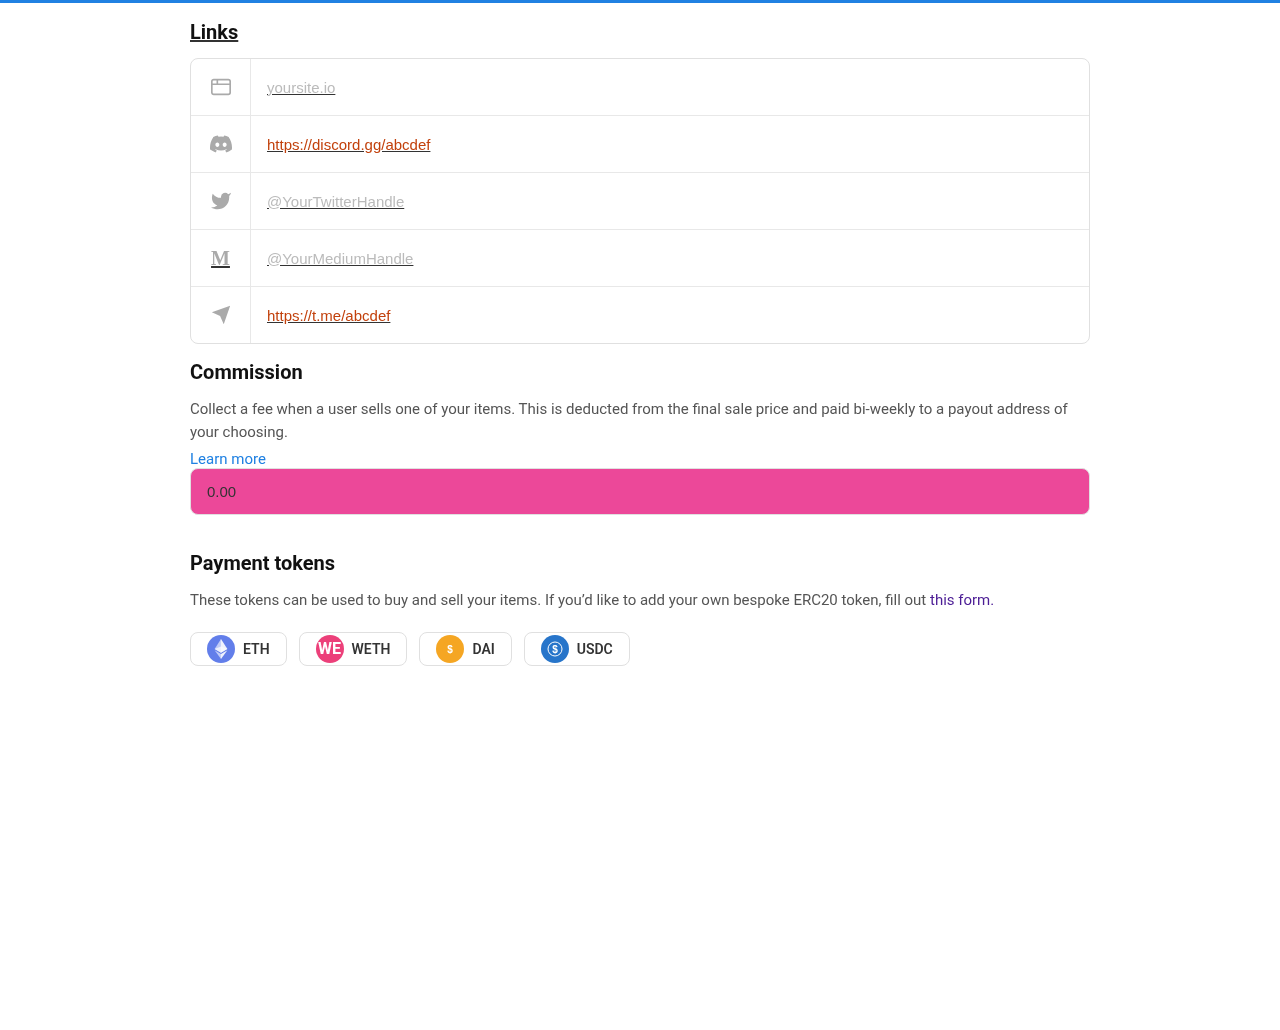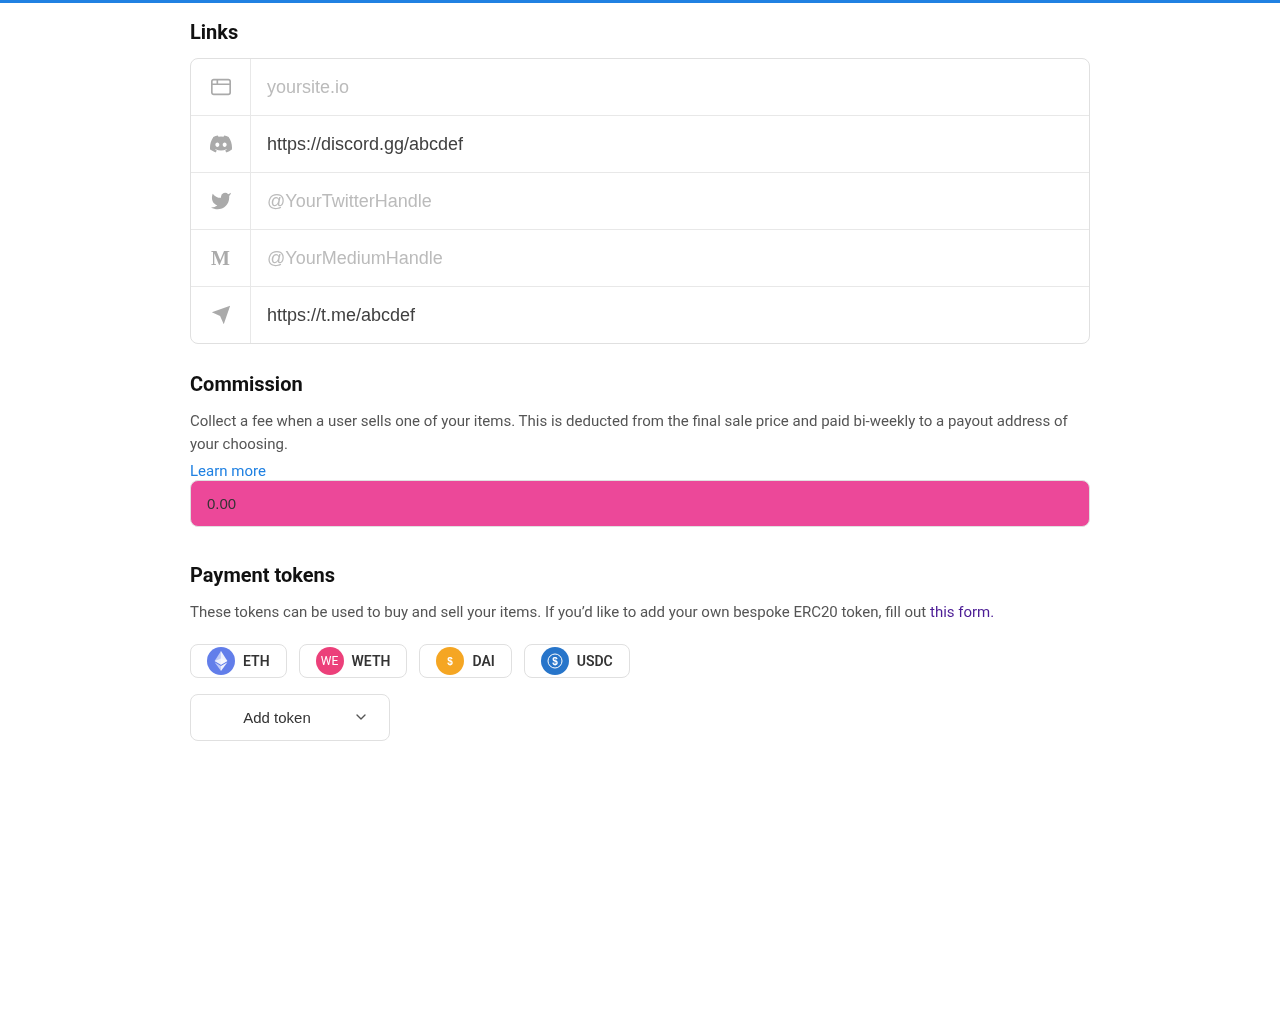--- a/index.html
+++ b/index.html
@@ -15,21 +15,22 @@
       padding: 0 90px;
     }
     .section-title {
       font-size: 20px;
       font-weight: 700;
       color: #111;
       margin-bottom: 14px;
     }
     
     .links-section {
-      margin-bottom: 28px;
+      margin-bottom: 16px;
+      text-decoration: underline;
     }
     .links-table {
       border: 1px solid #e0e0e0;
       border-radius: 8px;
       overflow: hidden;
     }
     .link-row {
       display: flex;
       align-items: center;
       border-bottom: 1px solid #e8e8e8;
@@ -47,22 +48,22 @@
       height: 56px;
       flex-shrink: 0;
       color: #aaa;
       font-size: 18px;
     }
     .link-input {
       flex: 1;
       border: none;
       outline: none;
       padding: 0 16px;
-      font-size: 18px;
-      color: #404040;
+      font-size: 15px;
+      color: #c2410c;
       background: transparent;
       height: 56px;
     }
     .link-input::placeholder {
       color: #bbb;
     }
     
     .commission-section {
       margin-bottom: 36px;
     }
@@ -285,21 +286,21 @@
             <path d="M7 20V14.96L0.621 11.163L7 20Z" fill="white" opacity="0.6"></path>
             <path d="M7 13.825L13.375 10.025L7 7.413V13.825Z" fill="white" opacity="0.5"></path>
             <path d="M0.625 10.025L7 13.825V7.413L0.625 10.025Z" fill="white" opacity="0.7"></path>
           </svg>
         </div>
         <span>ETH</span>
       </div>
 
       <div class="token-badge">
         <div class="token-icon weth-icon">
-          <span style="font-size:12px;color:white;font-weight:400;">WE</span>
+          <span style="font-size:16px;color:white;font-weight:700;">WE</span>
         </div>
         <span>WETH</span>
       </div>
 
       <div class="token-badge">
         <div class="token-icon dai-icon">
           <svg width="16" height="16" viewBox="0 0 16 16" fill="none" xmlns="http://www.w3.org/2000/svg">
             <circle cx="8" cy="8" r="8" fill="#f5a623"></circle>
             <text x="8" y="12" text-anchor="middle" font-size="10" font-weight="bold" fill="white" font-family="Arial">$</text>
           </svg>
@@ -312,22 +313,16 @@
           <svg width="16" height="16" viewBox="0 0 16 16" fill="none" xmlns="http://www.w3.org/2000/svg">
             <circle cx="8" cy="8" r="7" fill="#2775ca" stroke="white" stroke-width="1"></circle>
             <text x="8" y="12" text-anchor="middle" font-size="10" font-weight="bold" fill="white" font-family="Arial">$</text>
           </svg>
         </div>
         <span>USDC</span>
       </div>
 
     </div>
 
-    <button class="add-token-btn">
-      <span class="add-token-label">Add token</span>
-      <svg width="16" height="16" viewBox="0 0 24 24" fill="none" stroke="#555" stroke-width="2" stroke-linecap="round" stroke-linejoin="round">
-        <polyline points="6 9 12 15 18 9"></polyline>
-      </svg>
-    </button>
 
   </div>
 
 </div>
 
 </body></html>

